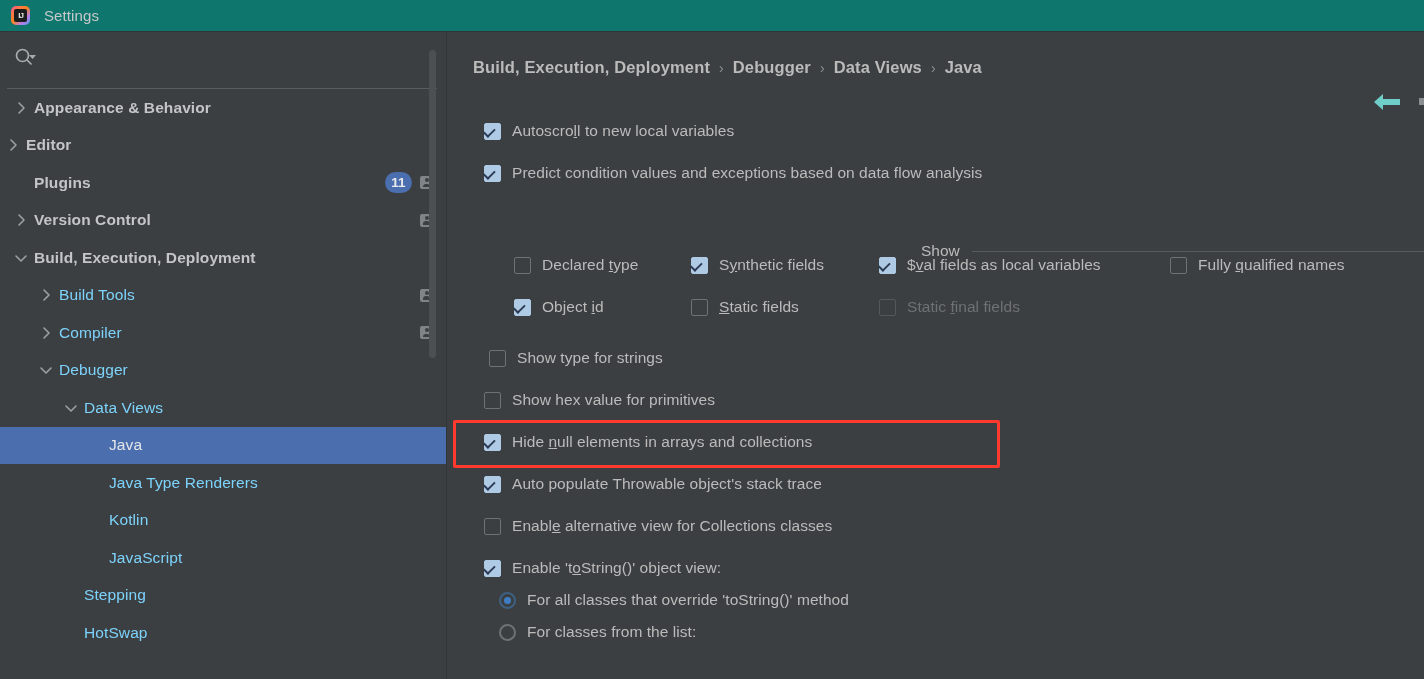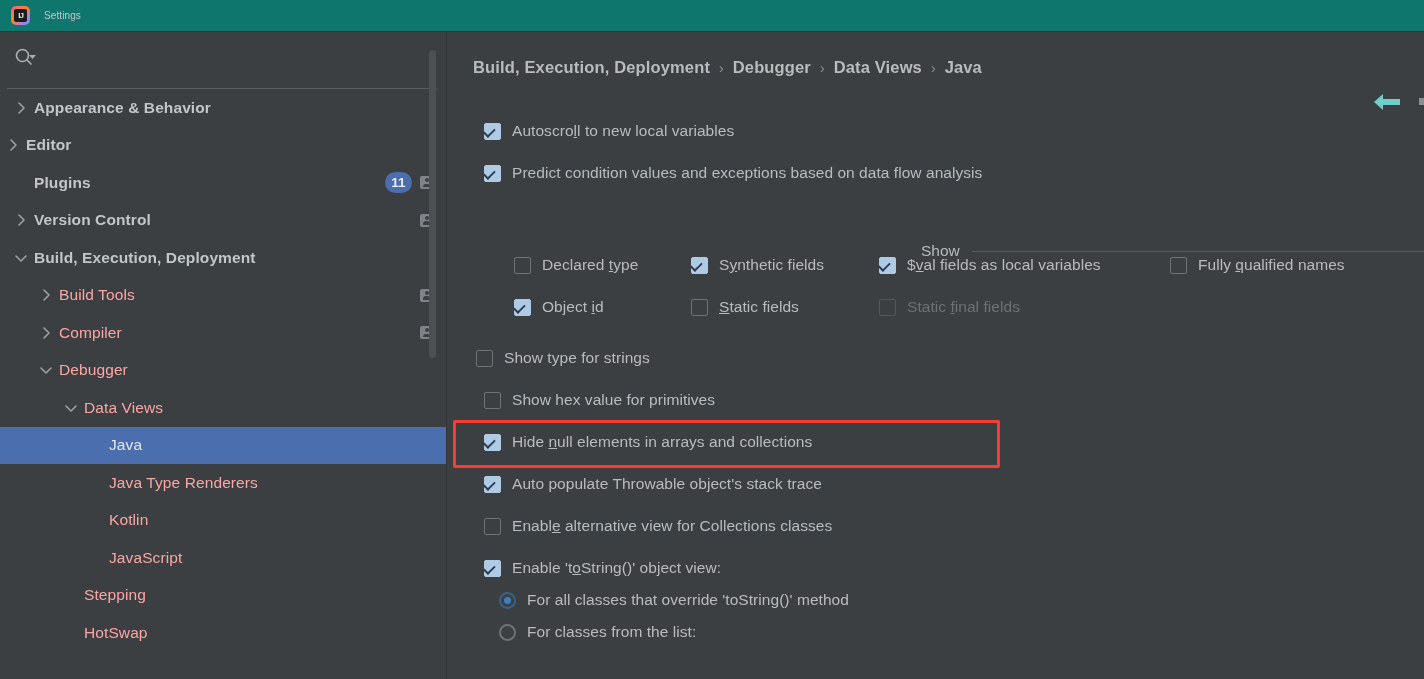--- a/index.html
+++ b/index.html
@@ -23,21 +23,21 @@
     display: flex; align-items: center; justify-content: center;
     position: relative;
   }
   #app-logo .inner {
     width: 13px; height: 13px; border-radius: 2px; background: #1B1C1E;
     display: flex; align-items: center; justify-content: center;
     font-size: 8px; color: #E8E8E8; font-weight: bold; letter-spacing: -1px;
     font-family: "Liberation Sans", sans-serif;
   }
   #window-title {
-    margin-left: 14px; font-size: 10px; color: #C6C8C9;
+    margin-left: 14px; font-size: 15px; color: #C6C8C9;
     letter-spacing: .1px;
   }
 
   
   #sidebar {
     position: absolute; left: 0; top: 32px; width: 447px; height: 647px;
     background: #3C3F41; border-right: 1px solid #323437;
     overflow: hidden;
   }
   #search-row {
@@ -63,21 +63,21 @@
     padding-right: 10px; cursor: default;
   }
   .tree-row.selected { background: #4B6EAF; }
   .tree-chevron {
     width: 14px; height: 14px; flex: 0 0 14px;
     display: flex; align-items: center; justify-content: center;
     color: #9DA0A3; font-size: 13px;
   }
   .tree-chevron svg { display:block; }
   .tree-label {
-    font-size: 15.5px; color: #fca5a5; white-space: nowrap;
+    font-size: 15.5px; color: #7dd3fc; white-space: nowrap;
     letter-spacing: .1px;
   }
   .tree-label.bold { font-weight: bold; color: #C3C5C7; }
   .tree-row.selected .tree-label { color: #E4E6E8; font-weight: normal; }
   .tree-spacer { flex: 1 1 auto; }
   .badge-count {
     min-width: 27px; height: 21px; border-radius: 11px; background: #4B6EAF;
     color: #E8EAEC; font-size: 13.5px; display: flex; align-items: center;
     justify-content: center; padding: 0 6px; margin-right: 8px; font-weight: 600;
   }
@@ -355,21 +355,21 @@
         <span class="opt-label">Object <u>i</u>d</span>
       </div>
       <div class="opt" style="left: 243px; top: 266px;">
         <span class="cb"></span>
         <span class="opt-label"><u>S</u>tatic fields</span>
       </div>
       <div class="opt" style="left: 431px; top: 266px;">
         <span class="cb disabled"></span>
         <span class="opt-label disabled">Static <u>f</u>inal fields</span>
       </div>
-      <div class="opt" style="left: 28px; top: 317px;">
+      <div class="opt" style="left: 41px; top: 317px;">
         <span class="cb"></span>
         <span class="opt-label">Show type for strings</span>
       </div>
       <div class="opt" style="left: 36px; top: 359px;">
         <span class="cb"></span>
         <span class="opt-label">Show hex value for primitives</span>
       </div>
       <div class="opt" style="left: 36px; top: 401px;">
         <span class="cb on"></span>
         <span class="opt-label">Hide <u>n</u>ull elements in arrays and collections</span>

